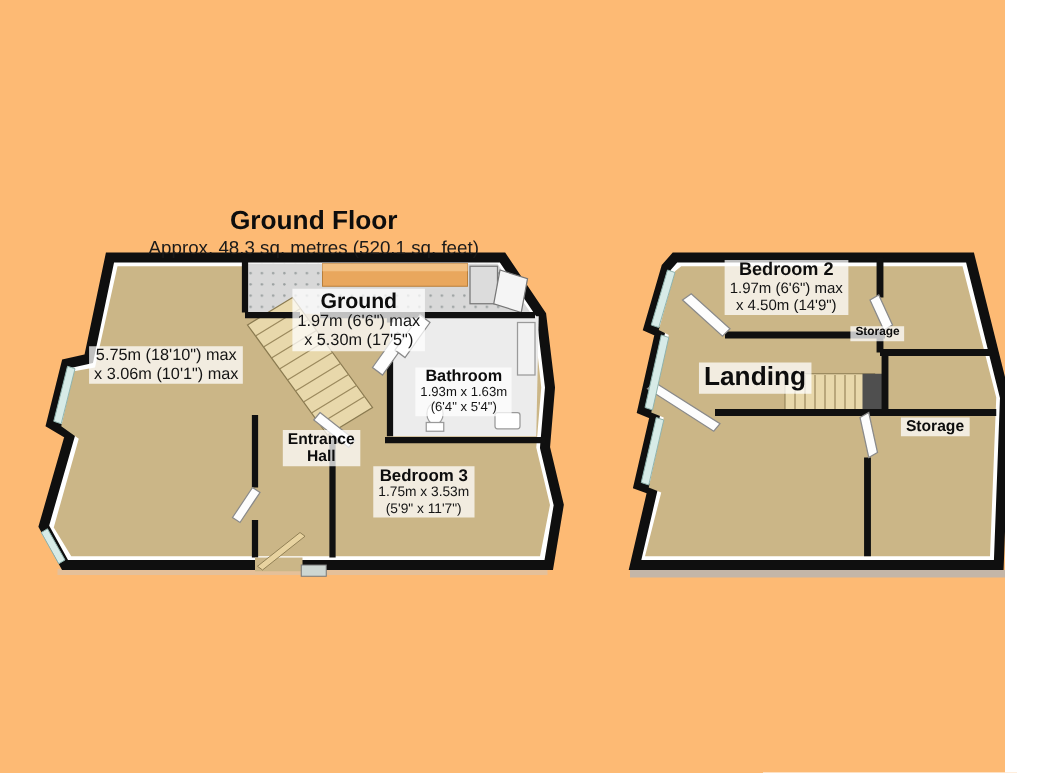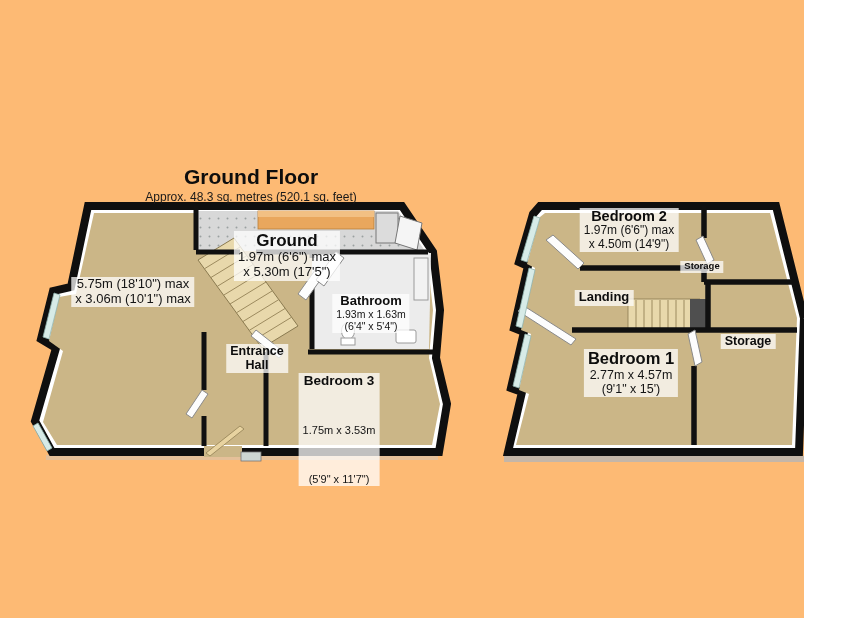--- a/index.html
+++ b/index.html
@@ -7,32 +7,32 @@
     position:relative;width:804px;height:618px;background:#fdba74;overflow:hidden;
     font-family:"Liberation Sans", sans-serif;color:#111;
   }
   #plan-svg{position:absolute;left:0;top:0;}
   .floor-title{
     position:absolute;transform:translateX(-50%);
     font-weight:bold;font-size:21px;line-height:1.05;color:#0d0d0d;white-space:nowrap;
   }
   .floor-subtitle{
     position:absolute;transform:translateX(-50%);
-    font-size:12px;color:#1a1a1a;white-space:nowrap;
+    font-size:15px;color:#1a1a1a;white-space:nowrap;
   }
   .room-label{
     position:absolute;transform:translateX(-50%);
     background:rgba(255,255,255,0.74);
     text-align:center;line-height:1.13;padding:0 4px 1px 4px;white-space:nowrap;
   }
   .rn{font-weight:bold;color:#0d0d0d;}
   .rd{font-weight:normal;color:#141414;}
-  .fs17{font-size:17px;} .fs15{font-size:13px;} .fs14{font-size:14.5px;}
+  .fs17{font-size:17px;} .fs15{font-size:21px;} .fs14{font-size:14.5px;}
   .fs13{font-size:13px;} .fs135{font-size:13.5px;} .fs125{font-size:12.5px;}
-  .fs12{font-size:12px;} .fs11{font-size:11px;margin-top:36px;} .fs105{font-size:10.5px;}
+  .fs12{font-size:12px;} .fs11{font-size:11px;} .fs105{font-size:10.5px;}
   .fs95{font-size:9.5px;} .fs165{font-size:16.5px;}
 </style>
 </head>
 <body>
 
 <div id="canvas">
 
   <svg id="plan-svg" width="850" height="618" viewBox="0 0 850 618">
     <defs>
       <pattern id="kdots" width="9" height="9" patternUnits="userSpaceOnUse">
@@ -172,23 +172,18 @@
   </div>
 
   <div class="room-label" style="left:702px;top:261px;">
     <div class="rn fs95">Storage</div>
   </div>
 
   <div class="room-label" style="left:604px;top:290px;">
     <div class="rn fs15">Landing</div>
   </div>
 
-  <div class="room-label" style="left:631px;top:349px;">
-    <div class="rn fs165">Bedroom 1</div>
-    <div class="rd fs125">2.77m x 4.57m</div>
-    <div class="rd fs125">(9'1" x 15')</div>
-  </div>
 
   <div class="room-label" style="left:748px;top:334px;">
     <div class="rn fs125">Storage</div>
   </div>
 
 </div>
 
 </body></html>

